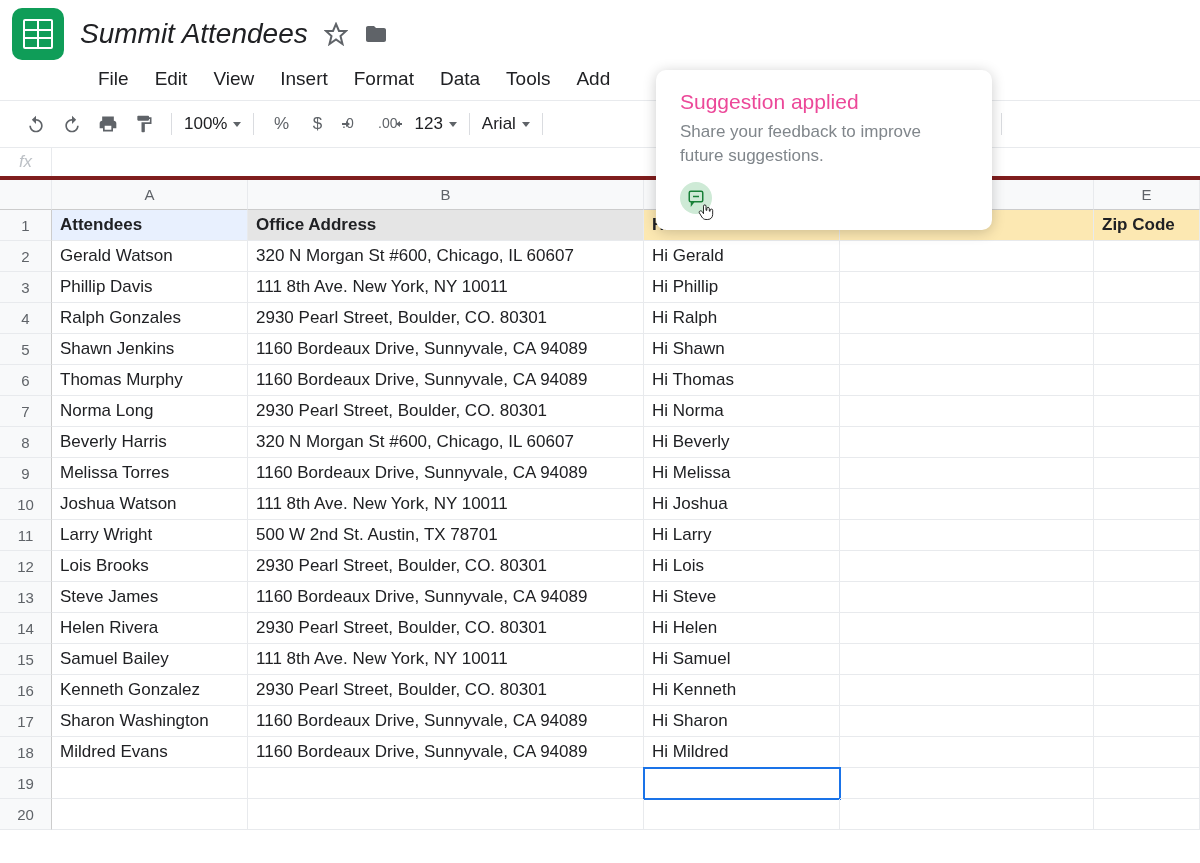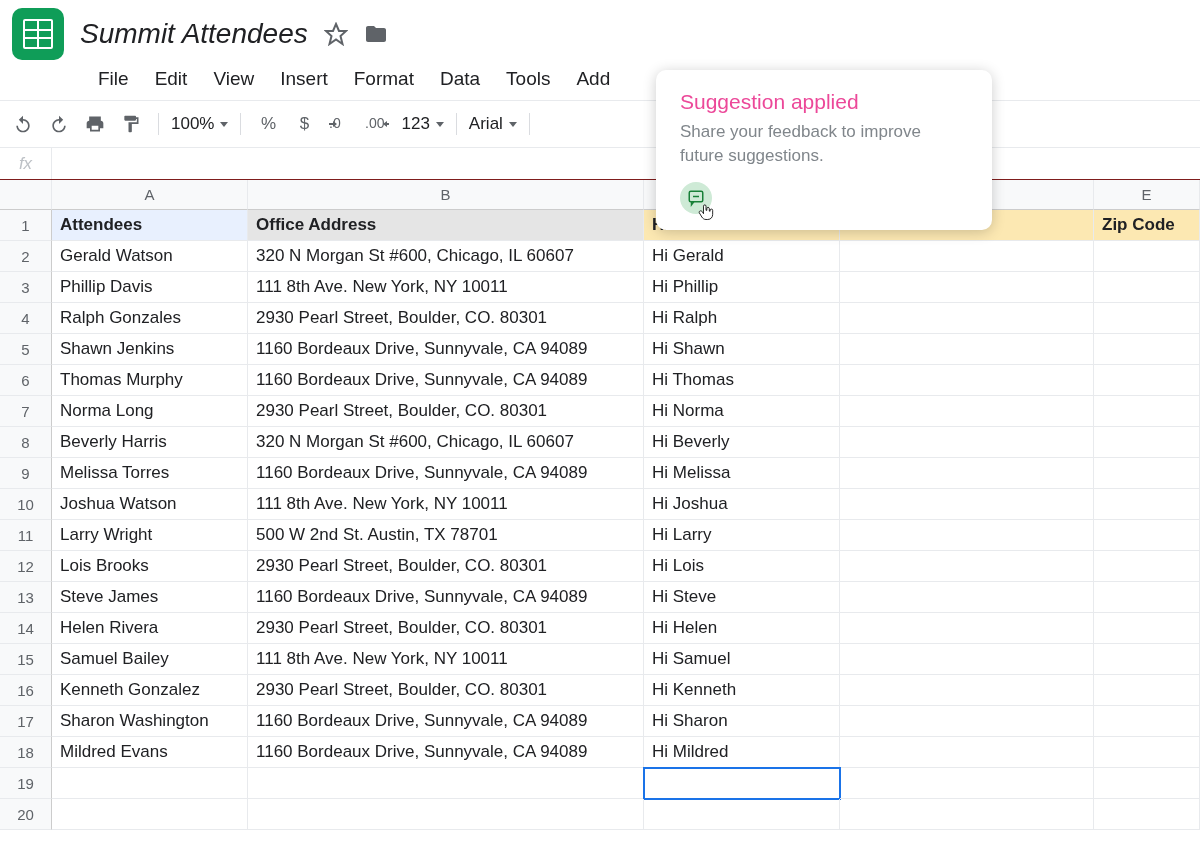--- a/index.html
+++ b/index.html
@@ -49,21 +49,21 @@
     font-size: 19px;
     color: #202124;
   }
   .menubar-item { cursor: pointer; }
 
   
   .toolbar {
     display: flex;
     align-items: center;
     gap: 6px;
-    padding: 6px 12px 6px 8px;
+    padding: 6px 12px 6px 21px;
     border-top: 1px solid #e8eaed;
     border-bottom: 1px solid #e8eaed;
     height: 48px;
   }
   .tool-btn {
     min-width: 30px; height: 30px;
     display: flex; align-items: center; justify-content: center;
     cursor: pointer;
     color: #5f6368;
     font-size: 17px;
@@ -101,21 +101,21 @@
   .fill-color svg { display:block; }
   .fill-color::after {
     content:''; position:absolute; left:0; right:0; bottom:-4px;
     height:4px; background:#fff; border:1px solid #dadce0;
   }
 
   
   .formula-bar {
     display: flex; align-items: center;
     height: 32px;
-    border-bottom: 1px solid #7f1d1d;
+    border-bottom: 4px solid #7f1d1d;
   }
   .fx {
     width: 52px; text-align: center;
     font-style: italic;
     color: #bdc1c6;
     font-size: 17px;
     border-right: 1px solid #e8eaed;
     height: 100%;
     display:flex; align-items:center; justify-content:center;
   }

